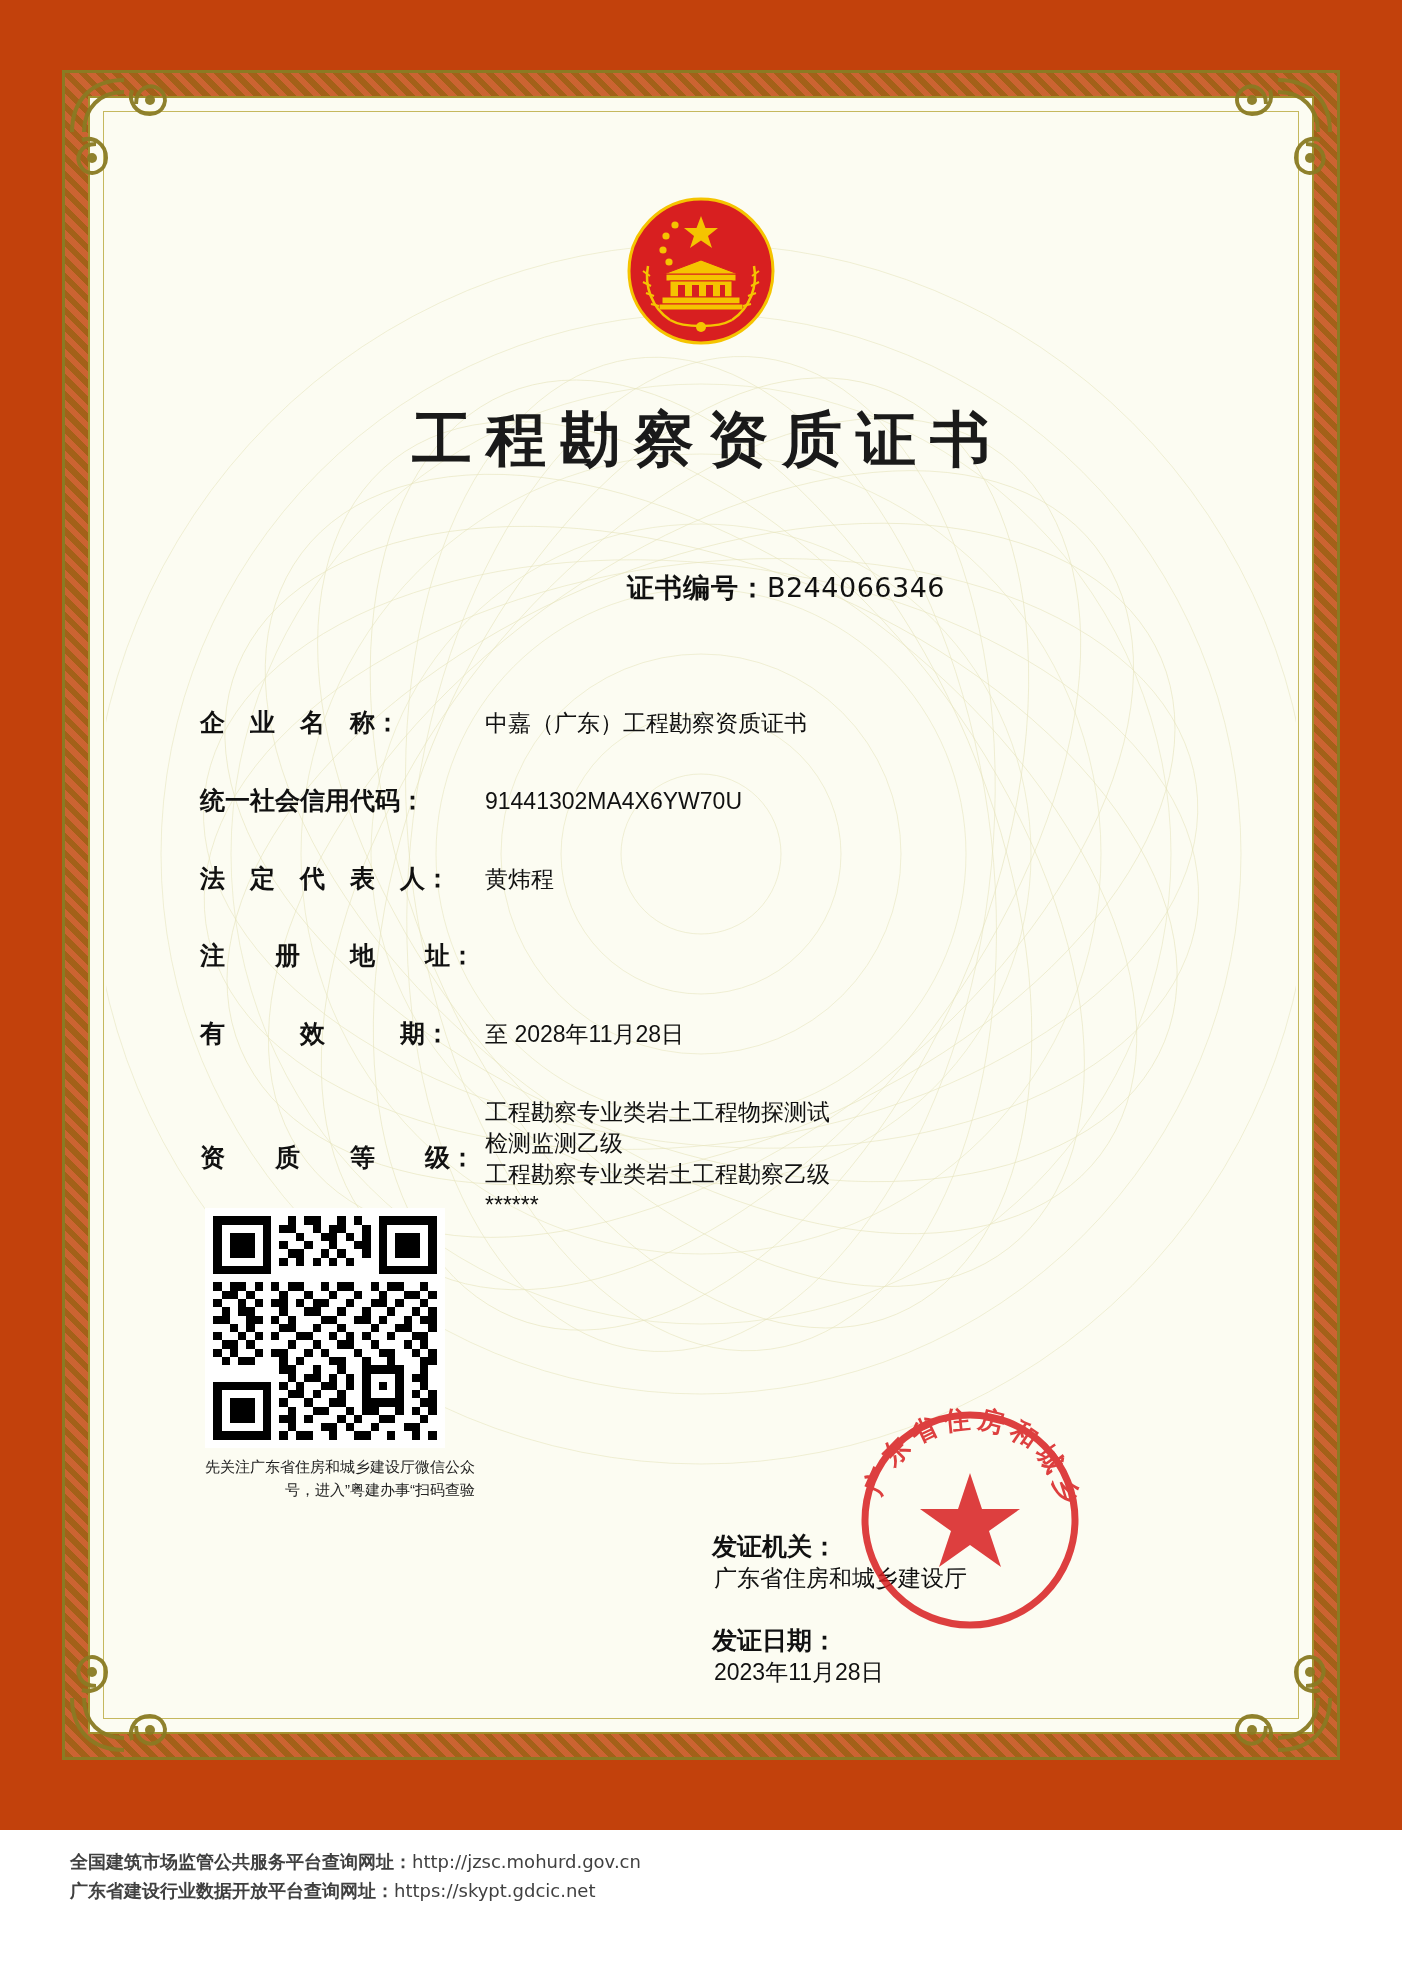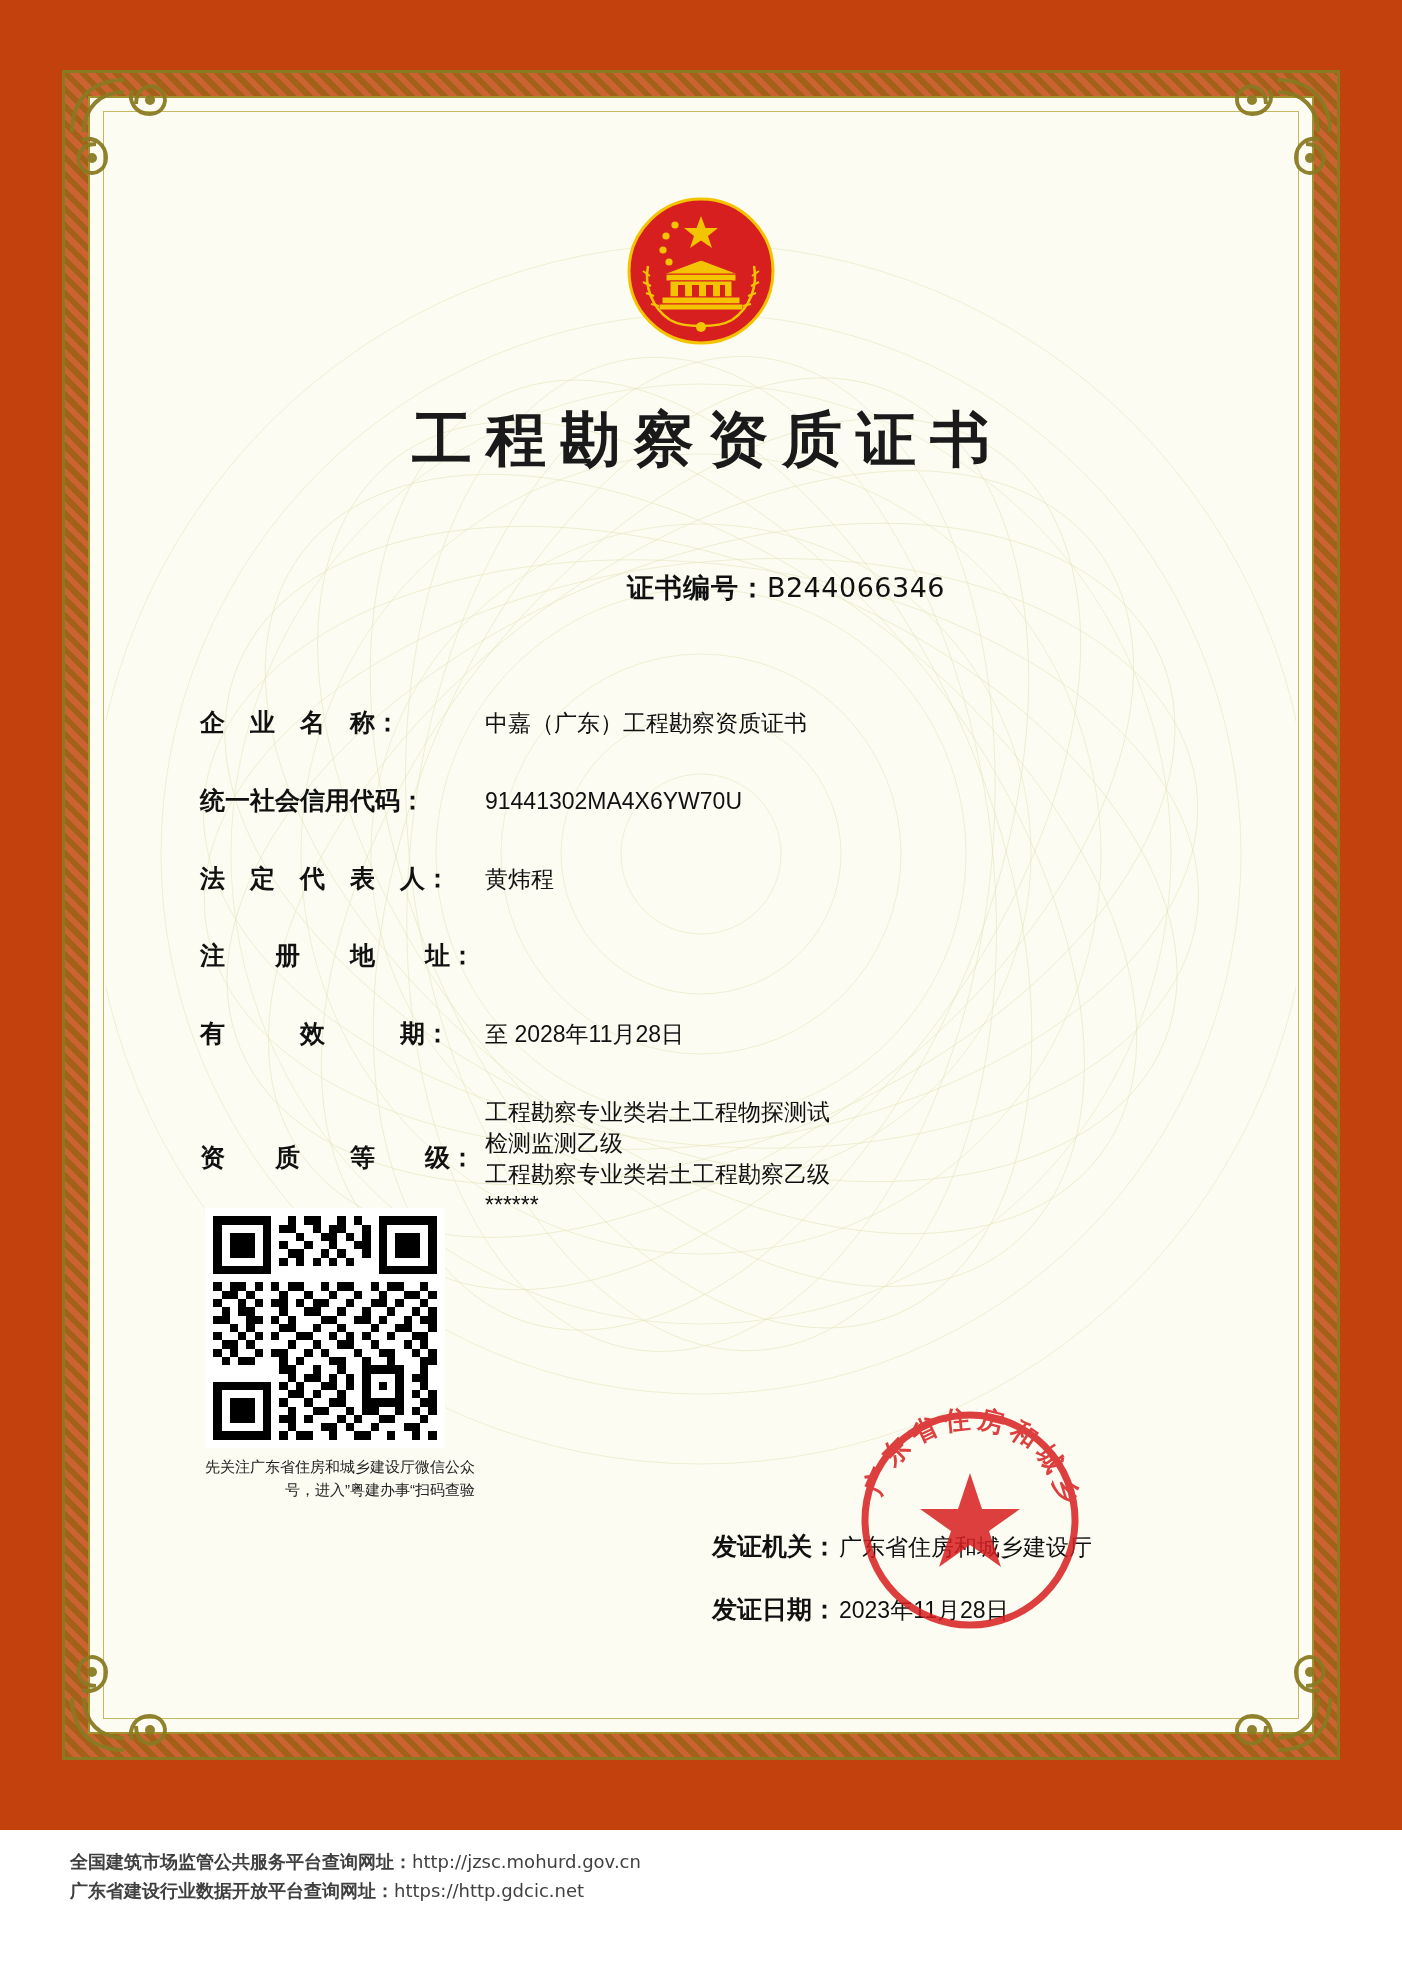--- a/index.html
+++ b/index.html
@@ -170,22 +170,23 @@
   
   .issue-block {
     position: absolute;
     right: 130px;
     top: 1530px;
     width: 560px;
     text-align: left;
   }
   .issue-row {
     display: flex;
-    align-items: flex-end;
+    align-items: flex-start;
     margin-bottom: 30px;
+    flex-direction: column;
   }
   .issue-label {
     font-size: 25px;
     font-weight: bold;
     color: #111;
     white-space: nowrap;
   }
   .issue-value {
     font-size: 23px;
     color: #111;
@@ -698,15 +699,15 @@
     </svg>
   </div>
 
 </div>
 
 <div class="footer">
   <div class="footer-line">
     <b>全国建筑市场监管公共服务平台查询网址：</b><span class="url">http://jzsc.mohurd.gov.cn</span>
   </div>
   <div class="footer-line">
-    <b>广东省建设行业数据开放平台查询网址：</b><span class="url">https://http.gdcic.net</span>
+    <b>广东省建设行业数据开放平台查询网址：</b><span class="url">https://skypt.gdcic.net</span>
   </div>
 </div>
 
 </body></html>

